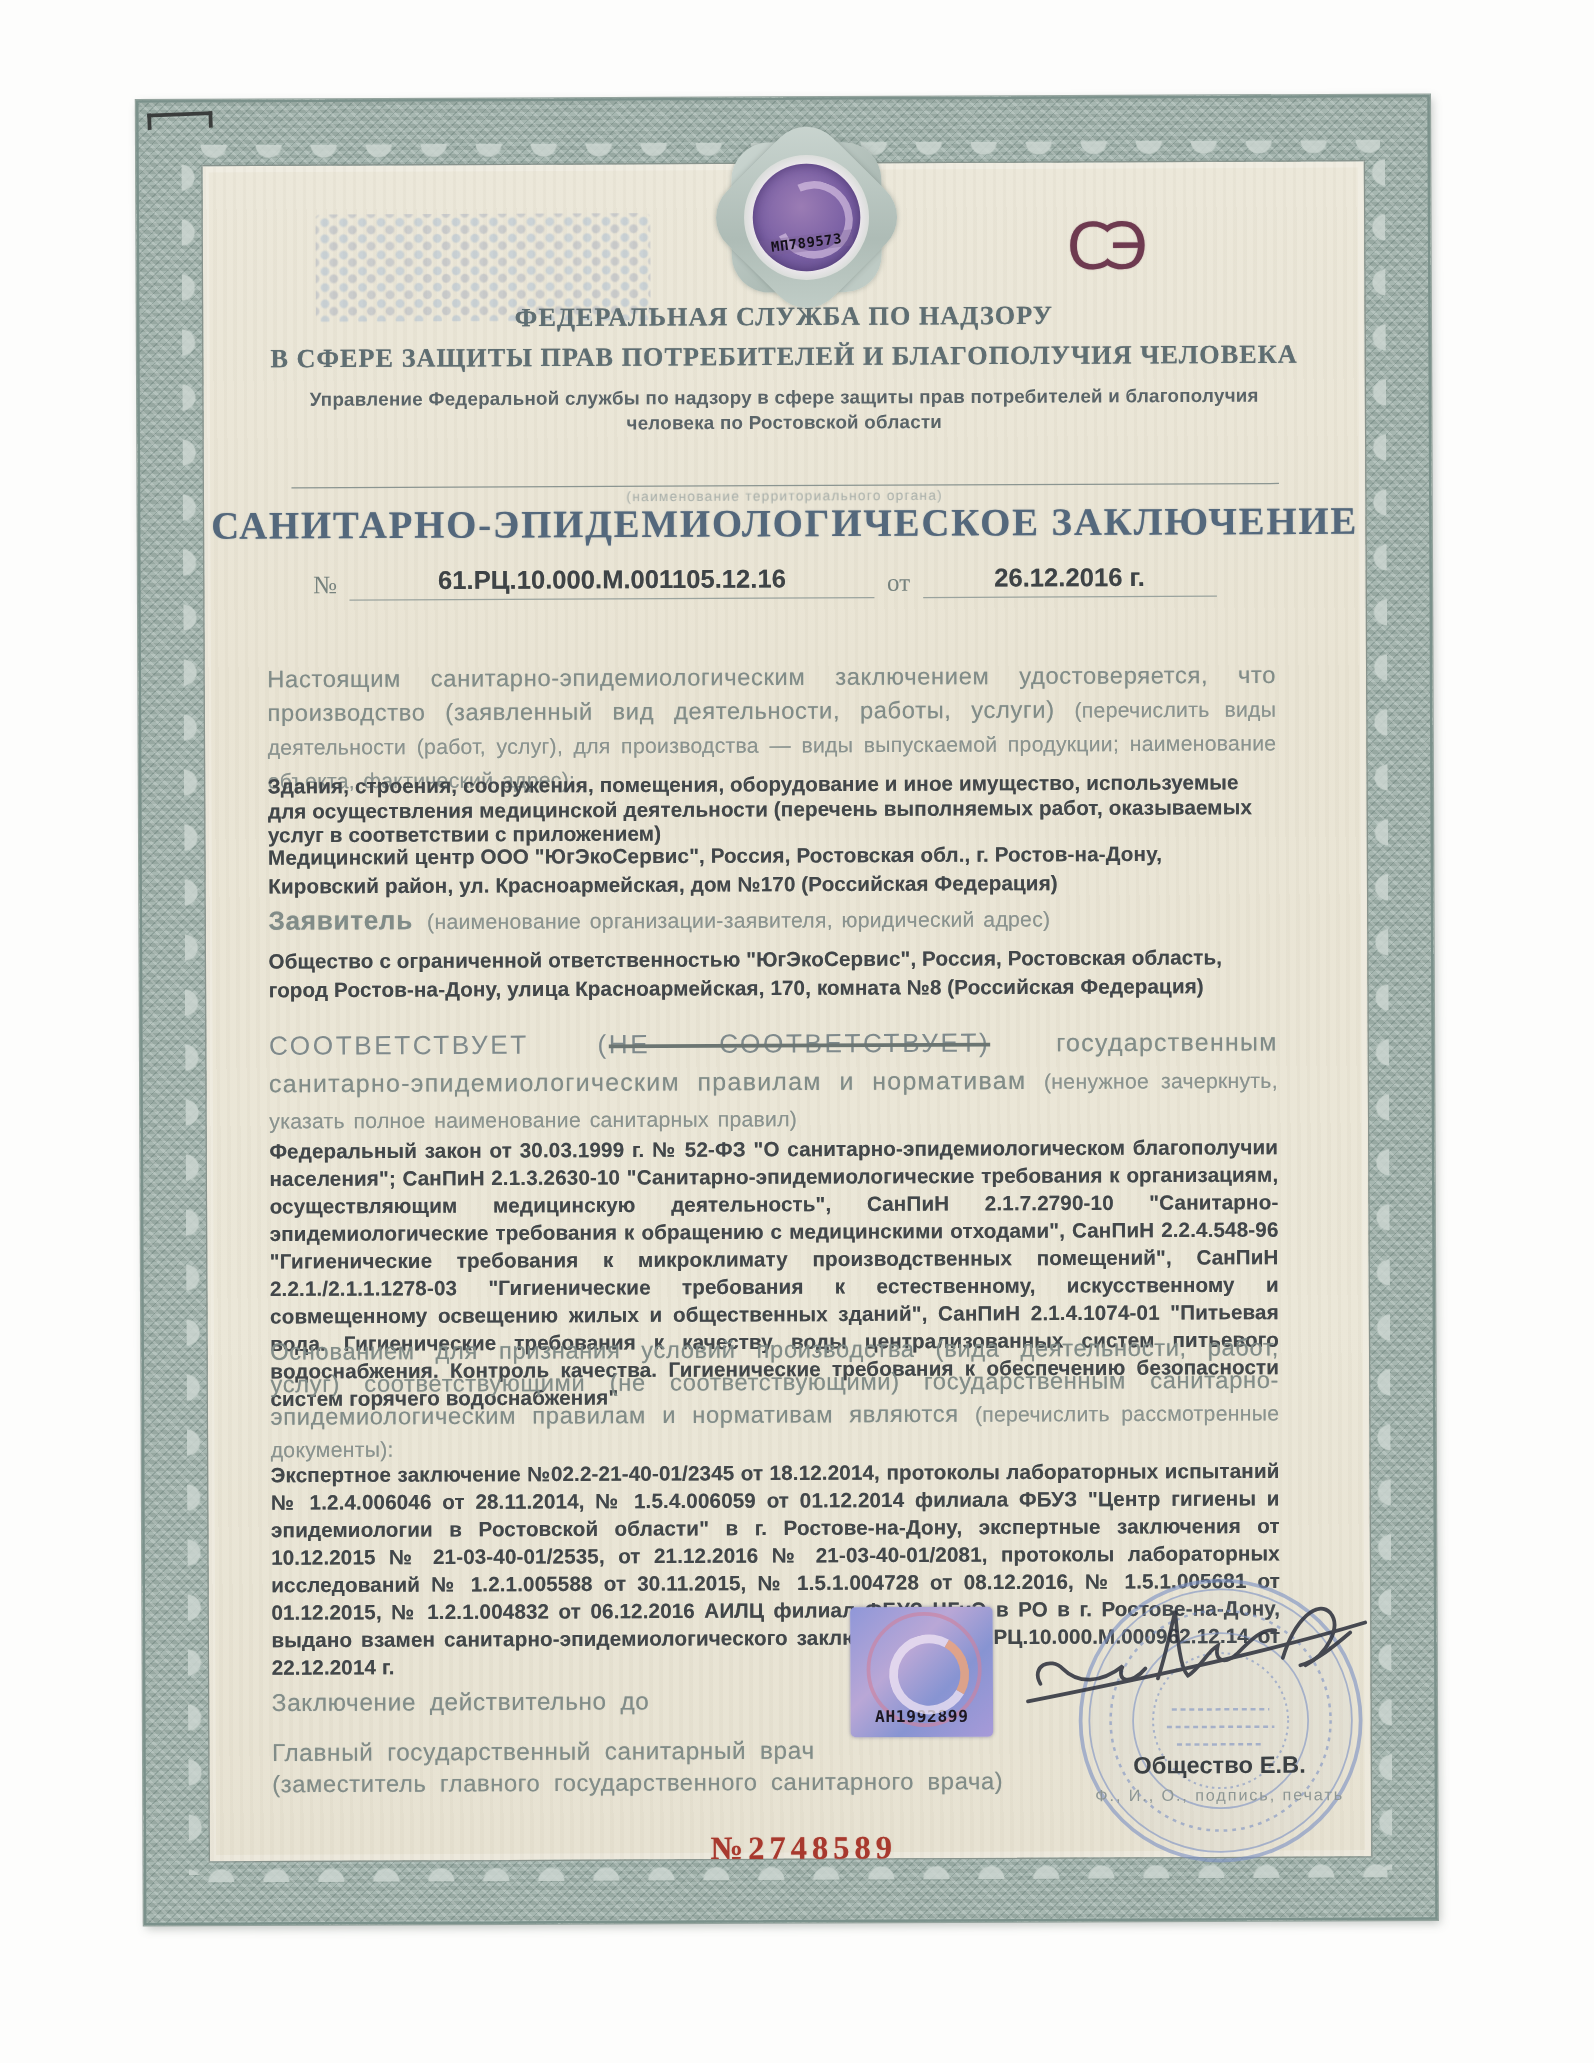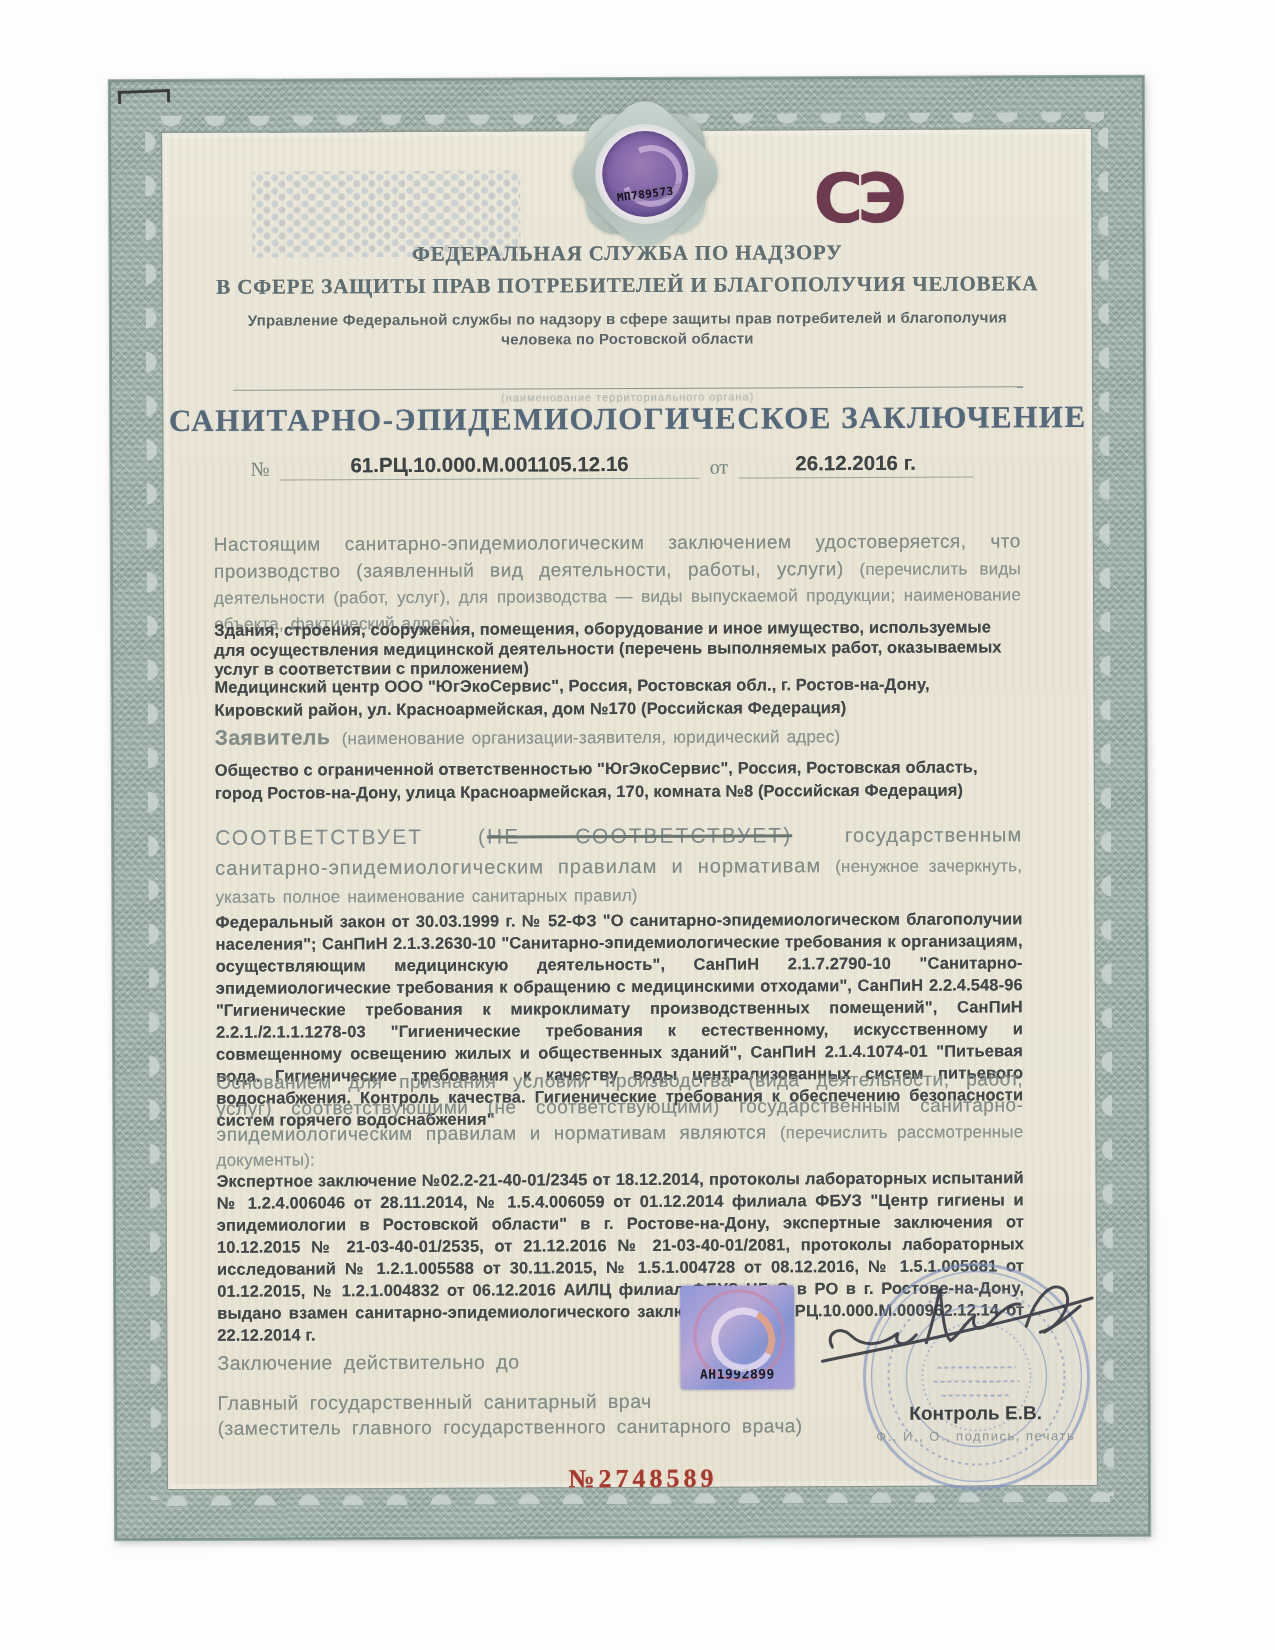--- a/index.html
+++ b/index.html
@@ -105,22 +105,22 @@
     background:radial-gradient(circle,#efe9ef 58%,#d8dcd8 72%,#b9c6c0 100%);}
   .seal-core{position:absolute;left:45px;top:41px;width:86px;height:86px;border-radius:50%;
     background:radial-gradient(circle at 45% 40%, #9b7cb4 0%, #7a60a4 55%, #64518f 100%);
     box-shadow:inset 0 0 10px rgba(40,20,70,.5);overflow:hidden;}
   .seal-core::before{content:"";position:absolute;left:18px;top:14px;width:50px;height:50px;border-radius:50%;
     border:6px solid rgba(235,215,240,.55);border-left-color:transparent;transform:rotate(20deg);}
   .seal-code{position:absolute;left:6px;bottom:16px;width:74px;text-align:center;
     font-family:"DejaVu Sans Mono",monospace;font-size:11px;font-weight:700;color:#141018;
     background:rgba(120,95,150,.35);transform:rotate(-7deg);letter-spacing:.5px;}
 
-  .se-logo{left:704px;top:84px;width:110px;height:80px;
-    font-family:"DejaVu Sans",sans-serif;font-weight:700;font-size:68px;line-height:76px;
+  .se-logo{left:744px;top:84px;width:110px;height:80px;
+    font-family:"DejaVu Sans",sans-serif;font-weight:400;font-size:51px;line-height:76px;
     color:var(--logo-maroon);letter-spacing:-6px;text-shadow:0 0 1px rgba(110,58,80,.6);}
 
   
   .stamp{left:745px;top:1183px;width:234px;height:234px;opacity:.62;z-index:3;}
   .signature{left:700px;top:1196px;width:286px;height:96px;z-index:4;}
   .signer-name{left:756px;top:1326px;width:210px;text-align:center;font-weight:700;font-size:19px;
     color:#3b4043;z-index:4;}
   .signer-caption{left:716px;top:1352px;width:290px;text-align:center;font-size:13px;
     color:#8d9694;letter-spacing:1.5px;z-index:4;}
 
@@ -225,18 +225,18 @@
     <svg class="blk signature" viewBox="0 0 286 96">
       <g fill="none" stroke="#30343f" stroke-width="3" stroke-linecap="round" opacity="0.88">
         <path d="M18 74 C 10 60, 26 52, 36 62 C 48 74, 66 74, 84 60 C 78 72, 90 76, 102 62"></path>
         <path d="M112 70 C 118 52, 122 34, 126 16 C 128 40, 130 62, 136 68 C 146 62, 152 48, 160 44 C 157 56, 165 60, 176 50 C 186 40, 196 30, 206 32"></path>
         <path d="M212 54 C 222 22, 240 8, 250 18 C 260 30, 246 52, 230 60"></path>
         <path d="M8 88 C 90 72, 190 52, 278 26"></path>
         <path d="M226 60 C 240 56, 254 44, 266 34"></path>
       </g>
     </svg>
 
-    <div class="blk signer-name">Контроль Е.В.</div>
+    <div class="blk signer-name">Общество Е.В.</div>
     <div class="blk signer-caption">Ф., И., О.,  подпись,  печать</div>
 
     <div class="blk serial">№2748589</div>
   </div>
 </div>
 
 </body></html>

